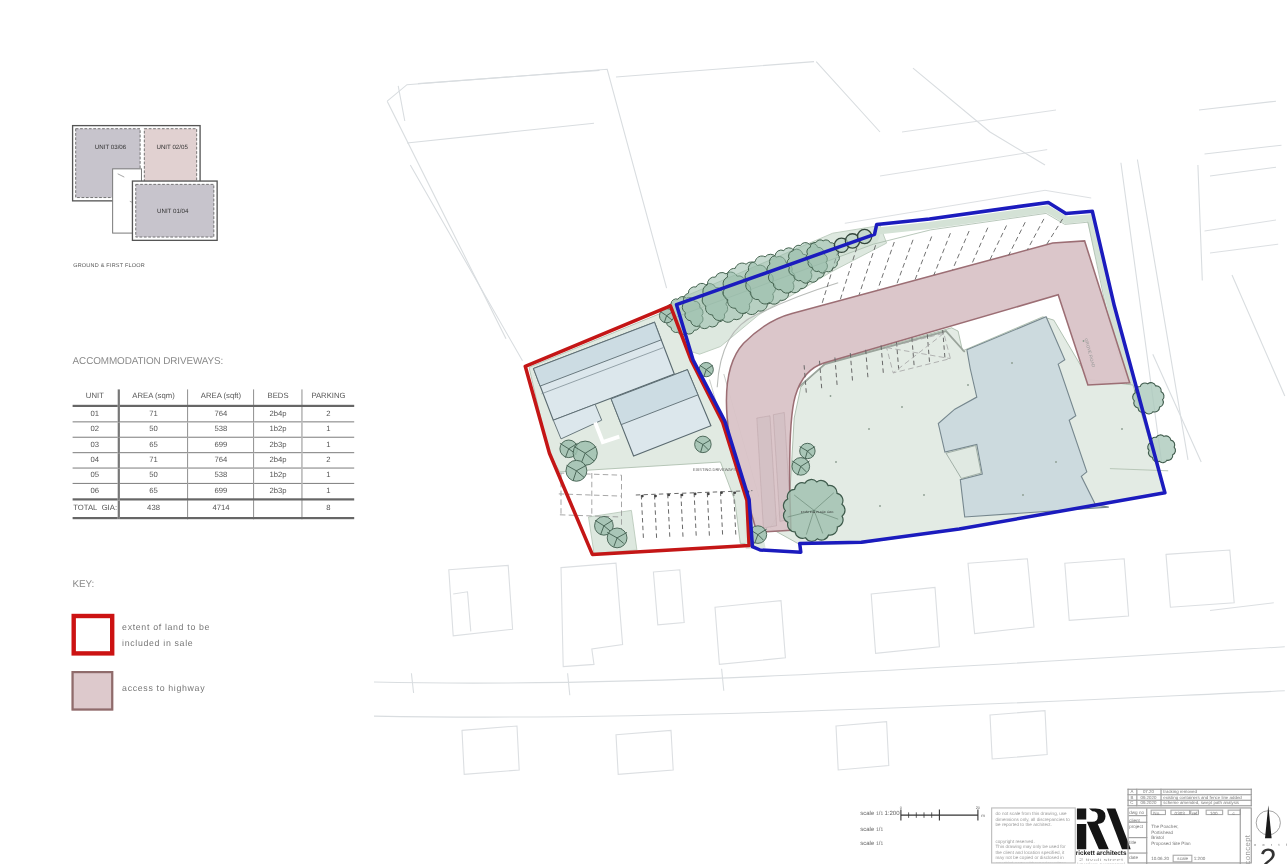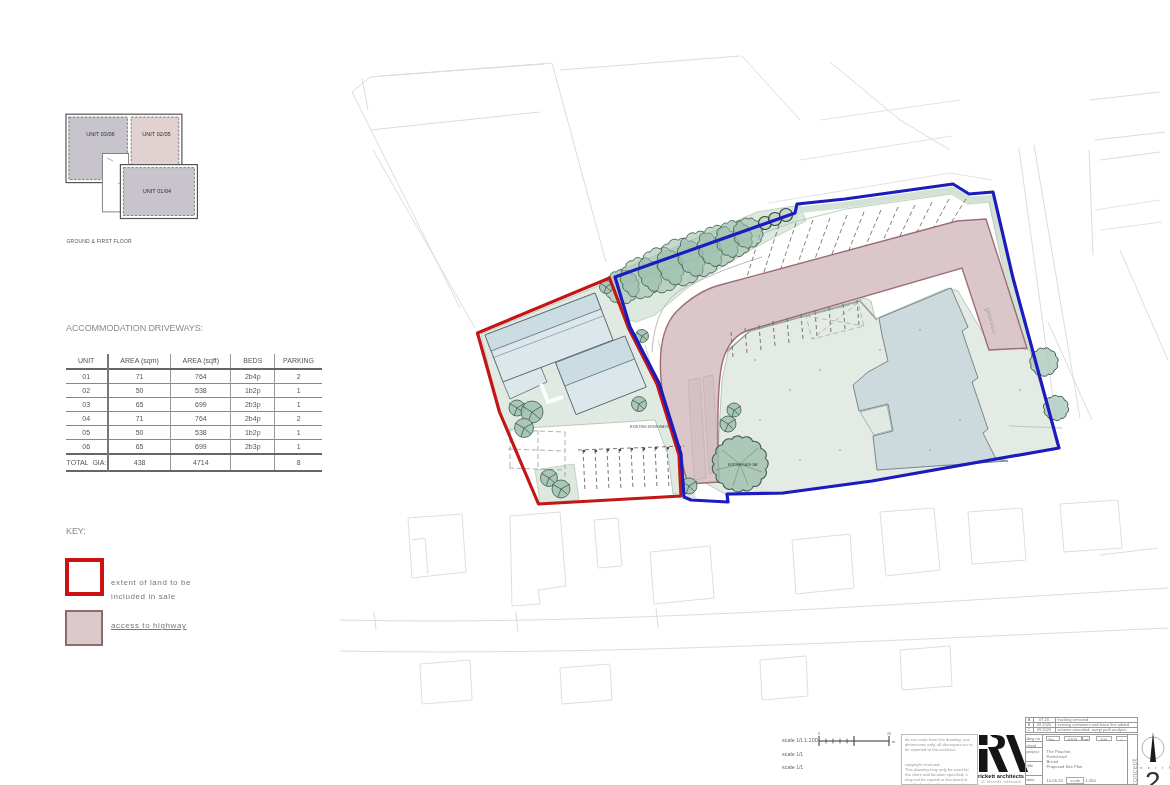--- a/index.html
+++ b/index.html
@@ -349,25 +349,25 @@
           <td style="text-align:center;">8</td>
         </tr>
   </tbody>
     </table>
 </div>
 
 <div class="abs" style="left:66px;top:526px;font-size:9px;color:#8a8a8a;letter-spacing:-0.1px;">KEY:</div>
 
 <div class="abs" style="left:64.5px;top:557.5px;width:39.5px;height:38px;border:4.5px solid #cc1212;background:#fff;"></div>
 
-<div class="abs" style="left:111px;top:576px;font-size:8px;color:#777;line-height:13.5px;letter-spacing:0.6px;">extent of land to be<br>included in sale</div>
+<div class="abs" style="left:111px;top:564px;font-size:8px;color:#777;line-height:13.5px;letter-spacing:0.6px;">extent of land to be<br>included in sale</div>
 
 <div class="abs" style="left:65px;top:609.5px;width:37.5px;height:36px;border:2.2px solid #8f6b6b;background:#ddc9cc;"></div>
 
-<div class="abs" style="left:111px;top:621px;font-size:8px;color:#777;letter-spacing:0.6px;text-decoration:underline;">access to highway</div>
+<div class="abs" style="left:111px;top:621px;font-size:8px;color:#777;letter-spacing:0.6px;">access to highway</div>
 
 <div class="abs" style="left:782px;top:737px;font-size:5.5px;color:#666;">scale <span style="font-size:4.5px;">1</span>/<span style="font-size:4.5px;">1</span></div>
 <div class="abs" style="left:782px;top:750.5px;font-size:5.5px;color:#666;">scale <span style="font-size:4.5px;">1</span>/<span style="font-size:4.5px;">1</span></div>
 <div class="abs" style="left:782px;top:764px;font-size:5.5px;color:#666;">scale <span style="font-size:4.5px;">1</span>/<span style="font-size:4.5px;">1</span></div>
 <div class="abs" style="left:804px;top:737px;font-size:5.5px;color:#666;">1:200</div>
 
 <svg class="abs" style="left:815px;top:730px" width="85" height="20" viewBox="0 0 85 20">
   <path d="M4,11 L74,11" stroke="#333" stroke-width="1.1"></path>
   <path d="M4,6 L4,16 M39,6 L39,16 M74,6 L74,16" stroke="#333" stroke-width="1"></path>
   <path d="M11,8.5 L11,13.5 M18,8.5 L18,13.5 M25,8.5 L25,13.5 M32,8.5 L32,13.5" stroke="#333" stroke-width="0.7"></path>

